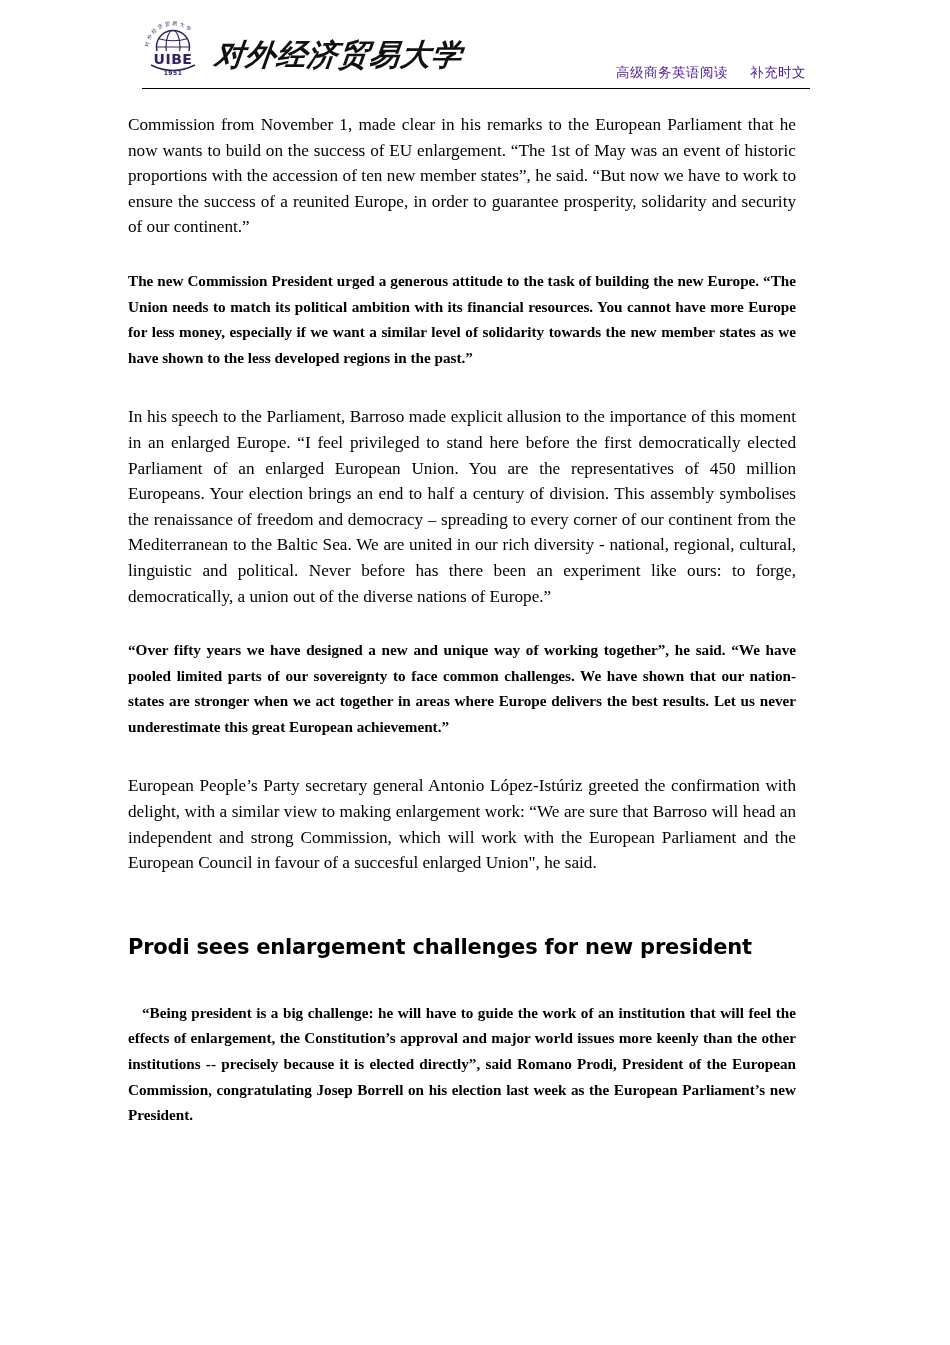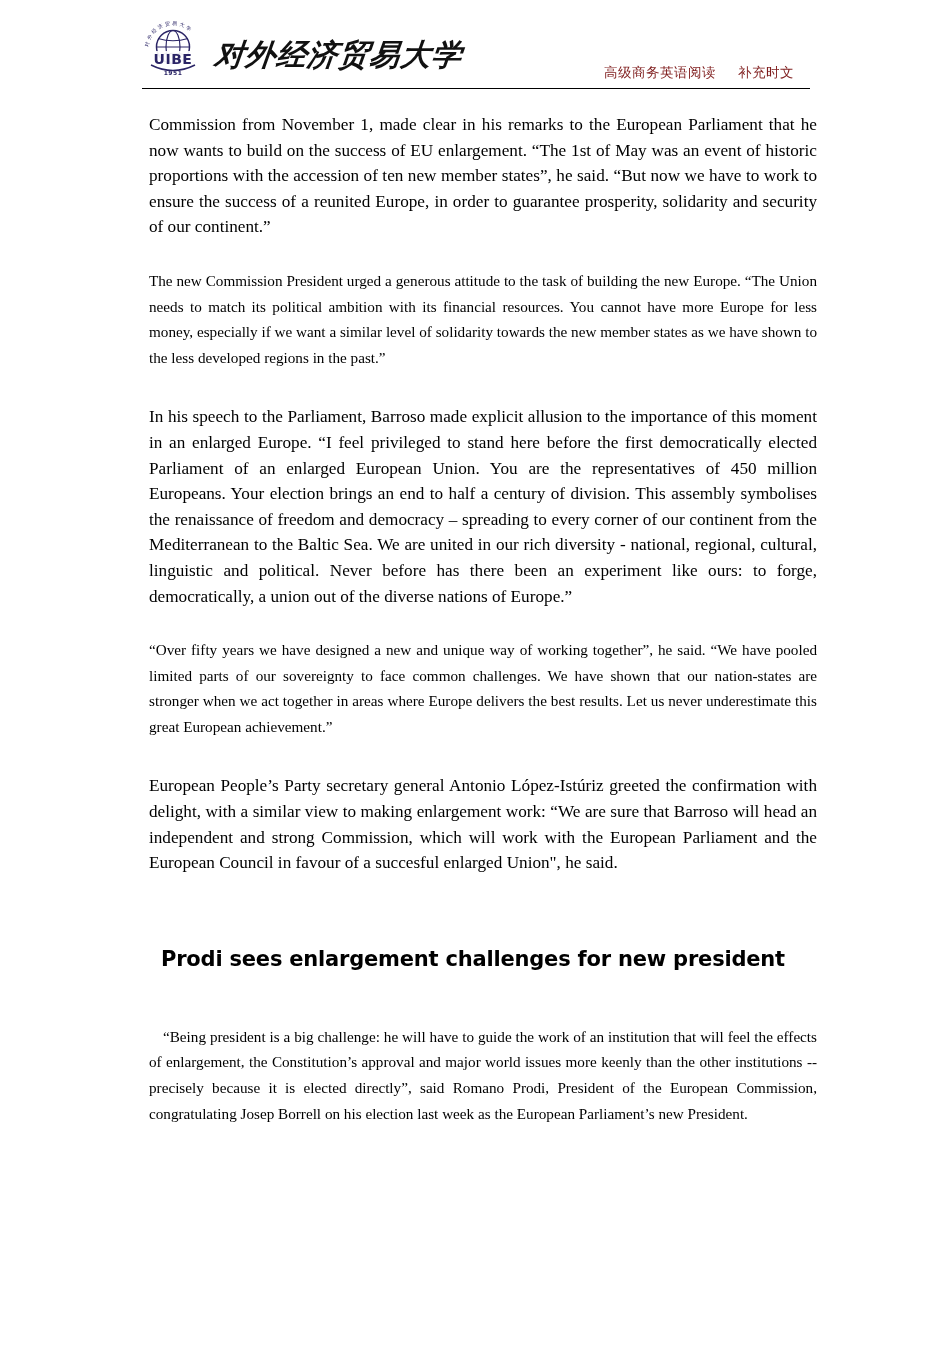--- a/index.html
+++ b/index.html
@@ -61,43 +61,43 @@
     font-weight: 700;
     font-style: italic;
     letter-spacing: 1px;
     white-space: nowrap;
     padding-bottom: 10px;
     transform: skewX(-6deg);
   }
 
   .header-right {
     position: absolute;
-    right: 16px;
+    right: 4px;
     bottom: 8px;
     font-family: "DejaVu Sans", "Liberation Sans", sans-serif;
     font-size: 13.5px;
-    color: #7f1d1d;
+    color: #4c1d95;
     white-space: nowrap;
     letter-spacing: 0.5px;
   }
   .header-right .gap { display: inline-block; width: 22px; }
 
   .header-rule {
     position: absolute;
     left: 142px;
     top: 88px;
     width: 668px;
     height: 0;
     border-top: 1.6px solid #000000;
   }
 
   
   .content {
     position: absolute;
-    left: 149px;
+    left: 128px;
     top: 112px;
     width: 668px;
   }
 
   p.para {
     margin: 0;
     text-align: justify;
     text-justify: inter-word;
     color: #000000;
   }
@@ -105,34 +105,35 @@
   
   p.para.big {
     font-size: 17.2px;
     line-height: 25.6px;
   }
 
   
   p.para.small {
     font-size: 15.2px;
     line-height: 25.6px;
+    font-weight: bold;
   }
 
   p.para.indent {
     text-indent: 14px;
   }
 
   .gap-28 { height: 28px; }
   .gap-34 { height: 34px; }
   .gap-40 { height: 40px; }
   .gap-52 { height: 52px; }
   .gap-58 { height: 58px; }
 
   h2.section-heading {
-    margin: 12px;
+    margin: 0;
     font-family: "DejaVu Sans", "Liberation Sans", sans-serif;
     font-size: 21px;
     line-height: 26px;
     font-weight: 700;
     letter-spacing: -0.2px;
     color: #000000;
   }
 </style>
 </head>
 <body>

